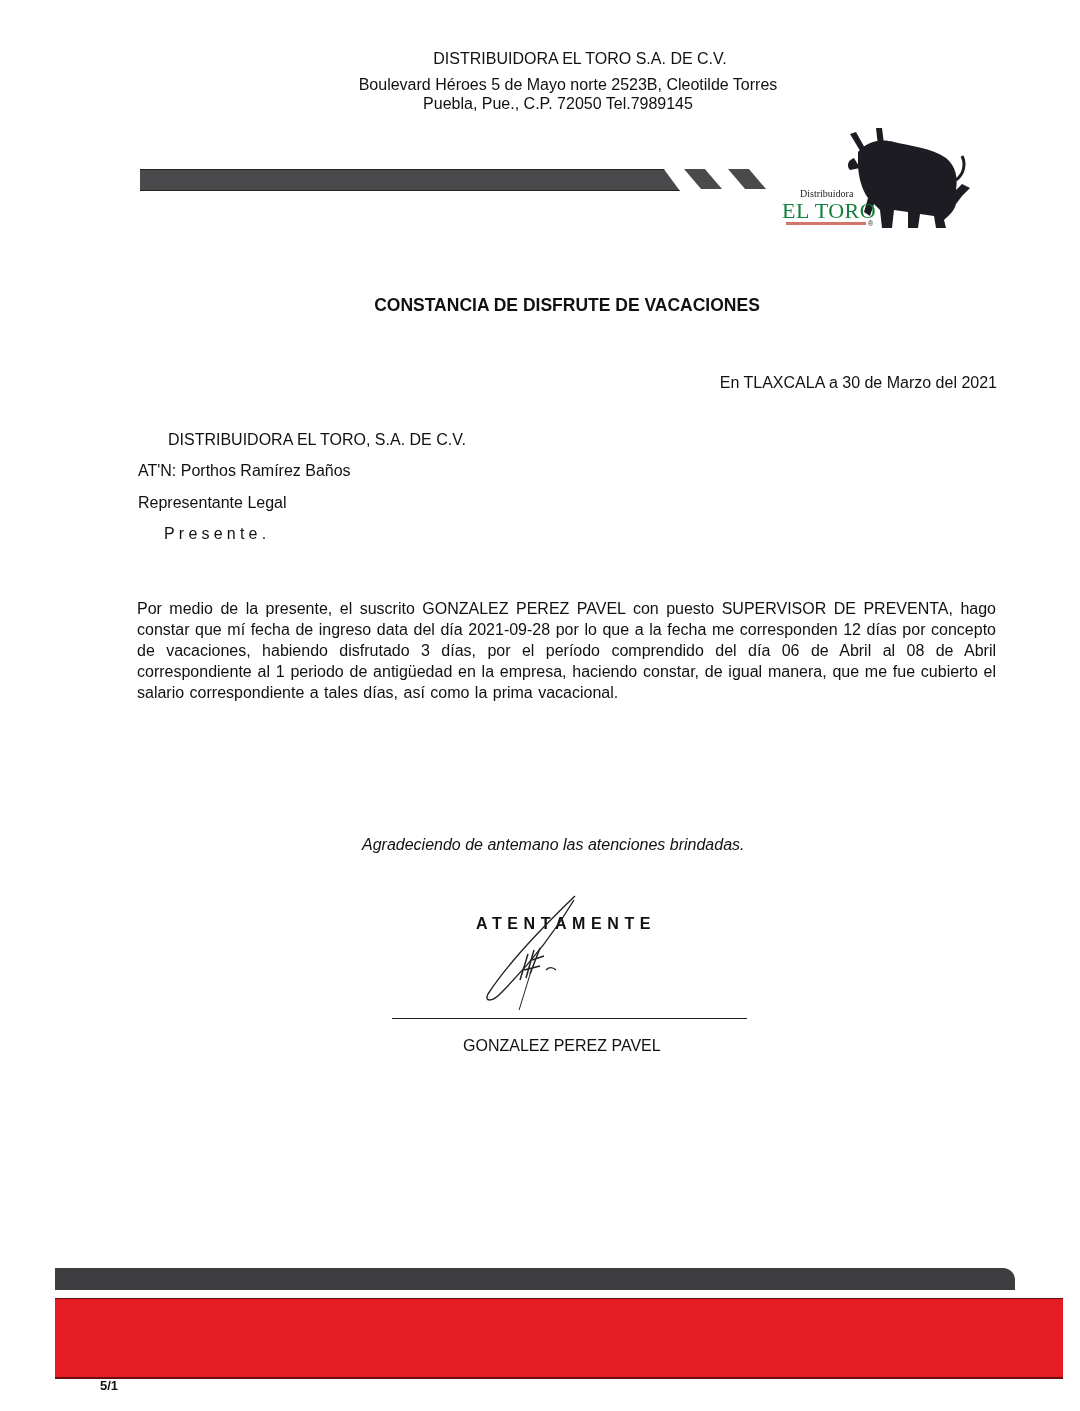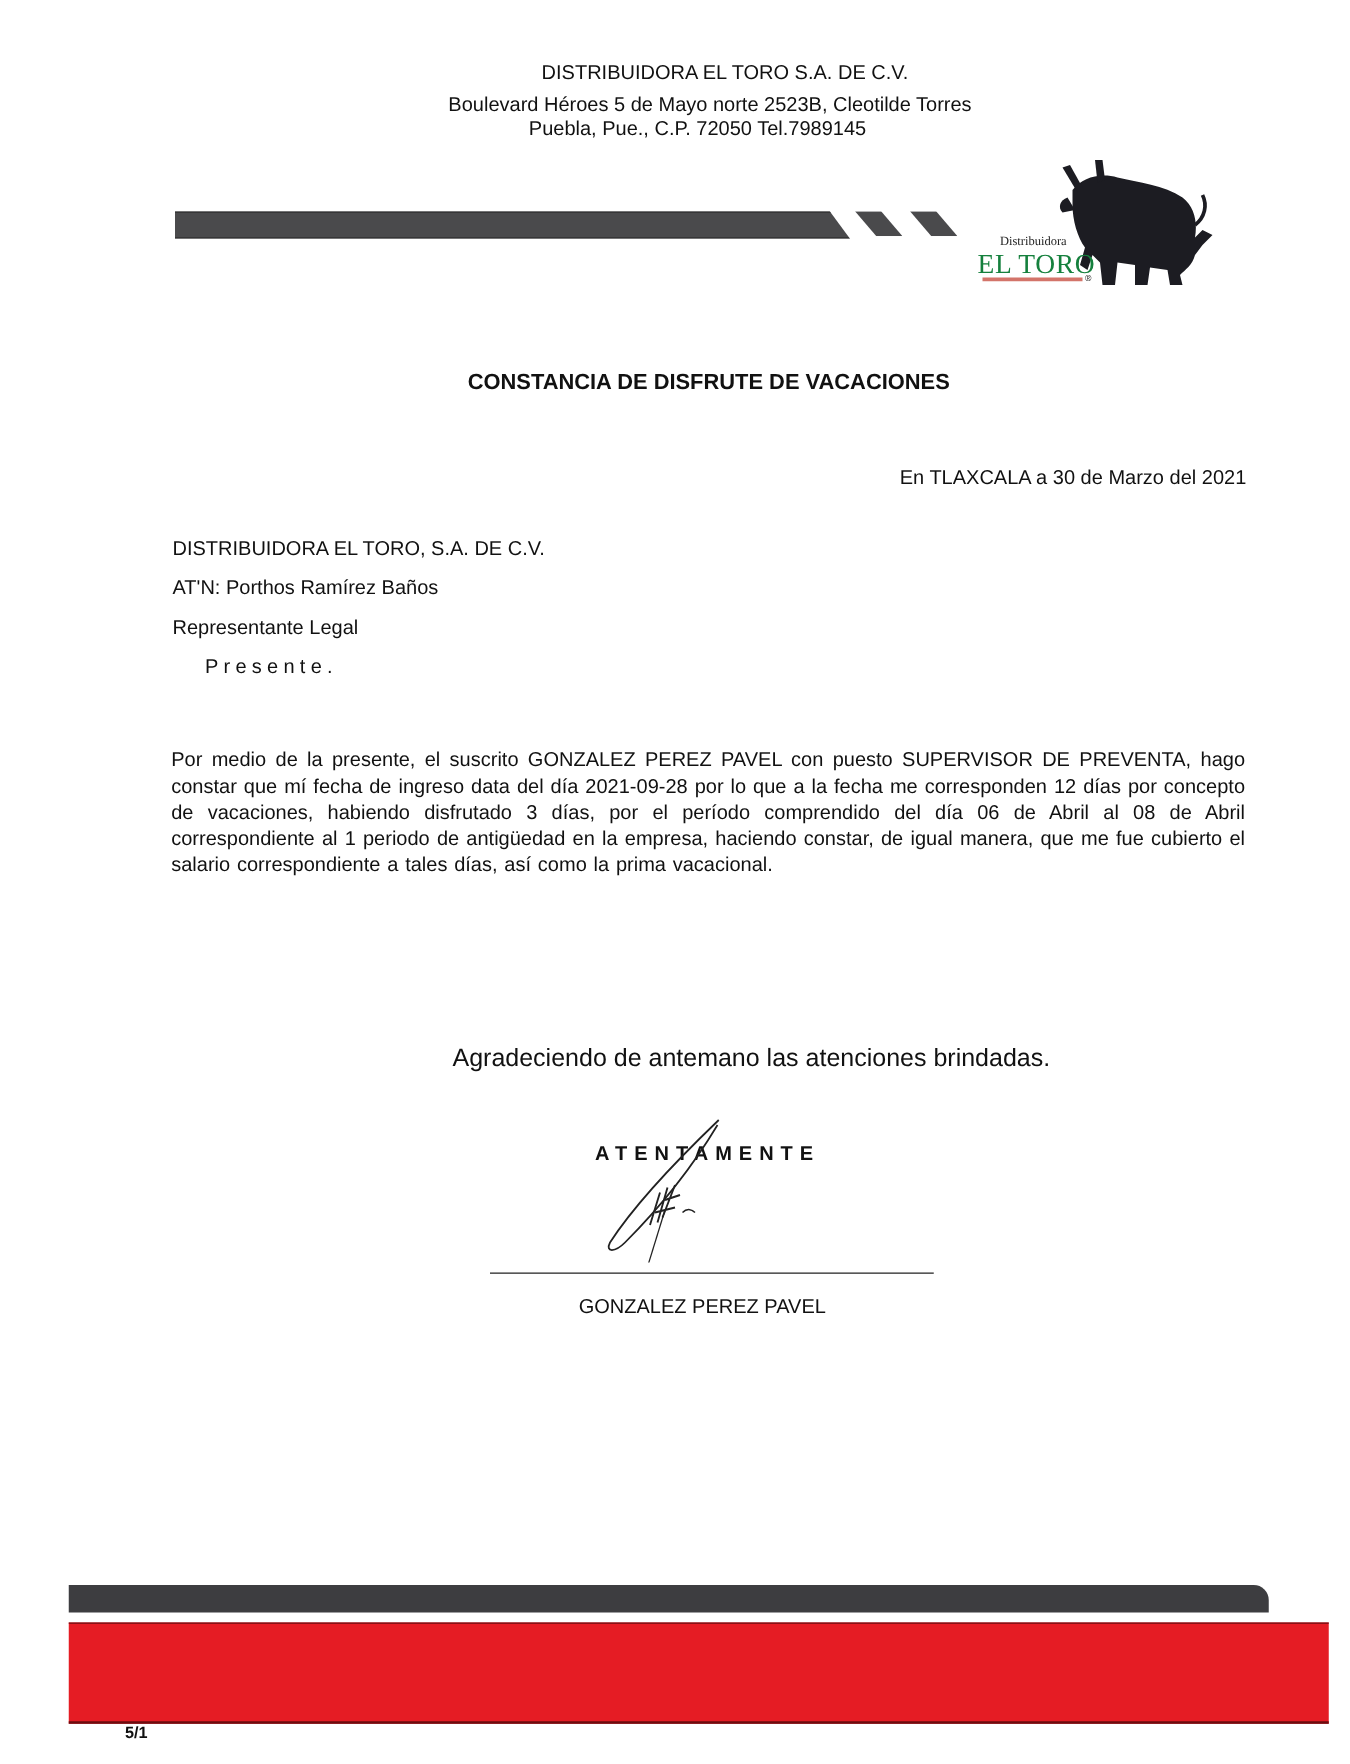--- a/index.html
+++ b/index.html
@@ -26,29 +26,29 @@
   .logo { top: 124px; left: 776px; width: 200px; height: 110px; }
   .logo-small { position: absolute; left: 24px; top: 64px; font-family: "Liberation Serif", serif; font-size: 10px; color:#222; }
   .logo-big { position: absolute; left: 6px; top: 74px; font-family: "Liberation Serif", serif; font-size: 22px; color:#15803d; letter-spacing: 0.5px; }
   .logo-reg { position: absolute; left: 92px; top: 96px; font-size: 7px; color:#222; }
   .logo-slogan { position: absolute; left: 10px; top: 98px; width: 80px; height: 3px; background: #c0392b; opacity: .7; }
 
   #title { top: 295px; left: 0; width: 1134px; text-align: center; font-weight: bold; font-size: 17.5px; }
   #date { top: 374px; right: 83px; font-size: 16px; }
 
   .addr { left: 138px; font-size: 16px; }
-  #to1 { top: 431px; }
+  #to1 { top: 431px; margin-left: 30px; }
   #to2 { top: 462px; text-align: center; }
   #to3 { top: 494px; }
   #to4 { top: 525px; letter-spacing: 4.2px; margin-left: 26px; }
 
   #body { top: 598px; left: 137px; width: 859px; font-size: 16px; line-height: 21px;
           text-align: justify; word-spacing: 1px; }
 
-  #thanks { top: 836px; left: 362px; font-size: 20px; }
+  #thanks { top: 836px; left: 362px; font-size: 16px; font-style: italic; }
   #atent { top: 915px; left: 476px; font-size: 16px; font-weight: bold; letter-spacing: 5.6px; }
   #signer { top: 998px; left: 463px; font-size: 16px; margin-top: 39px; }
   .sigline { top: 1018px; left: 392px; width: 355px; height: 0; border-top: 1.5px solid #222; }
   .signature { top: 890px; left: 470px; width: 120px; height: 120px; }
 
   .botbar { top: 1268px; left: 55px; width: 960px; height: 22px; background: #3d3d40;
             border-radius: 0 12px 0 0; }
   .redbar { top: 1298px; left: 55px; width: 1008px; height: 78px; background: #e51c24;
             border-bottom: 2px solid #6b0d10; border-top: 1px solid #6b0d10; }
   #pagenum { top: 1378px; left: 100px; font-size: 13px; font-weight: bold; }

